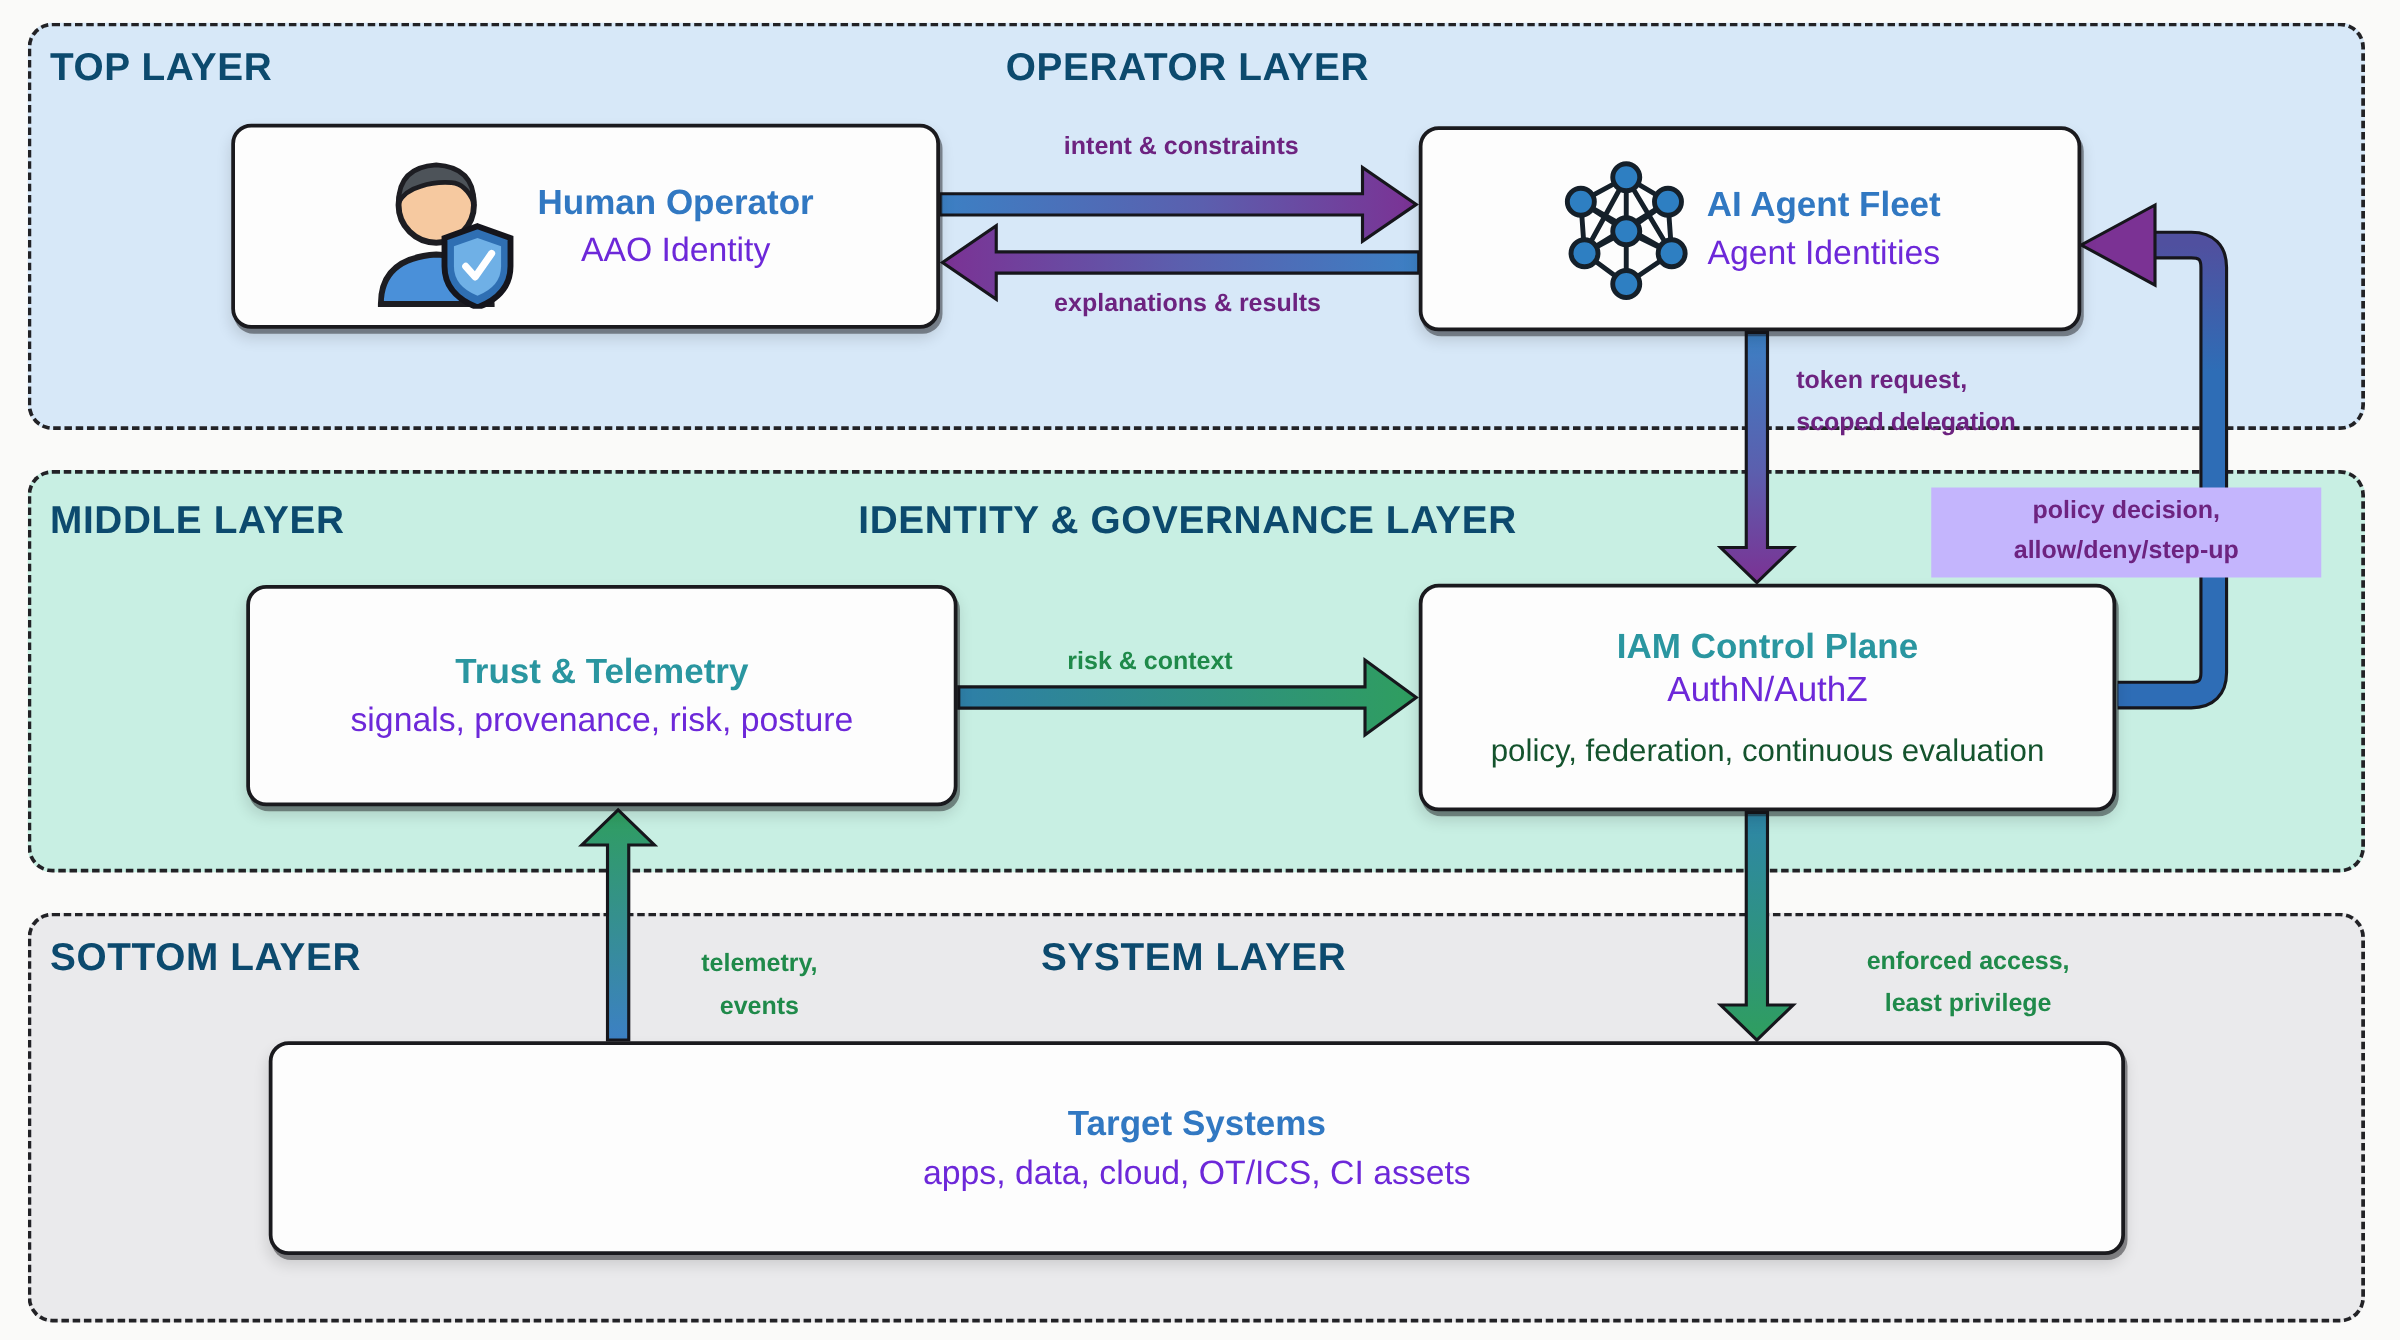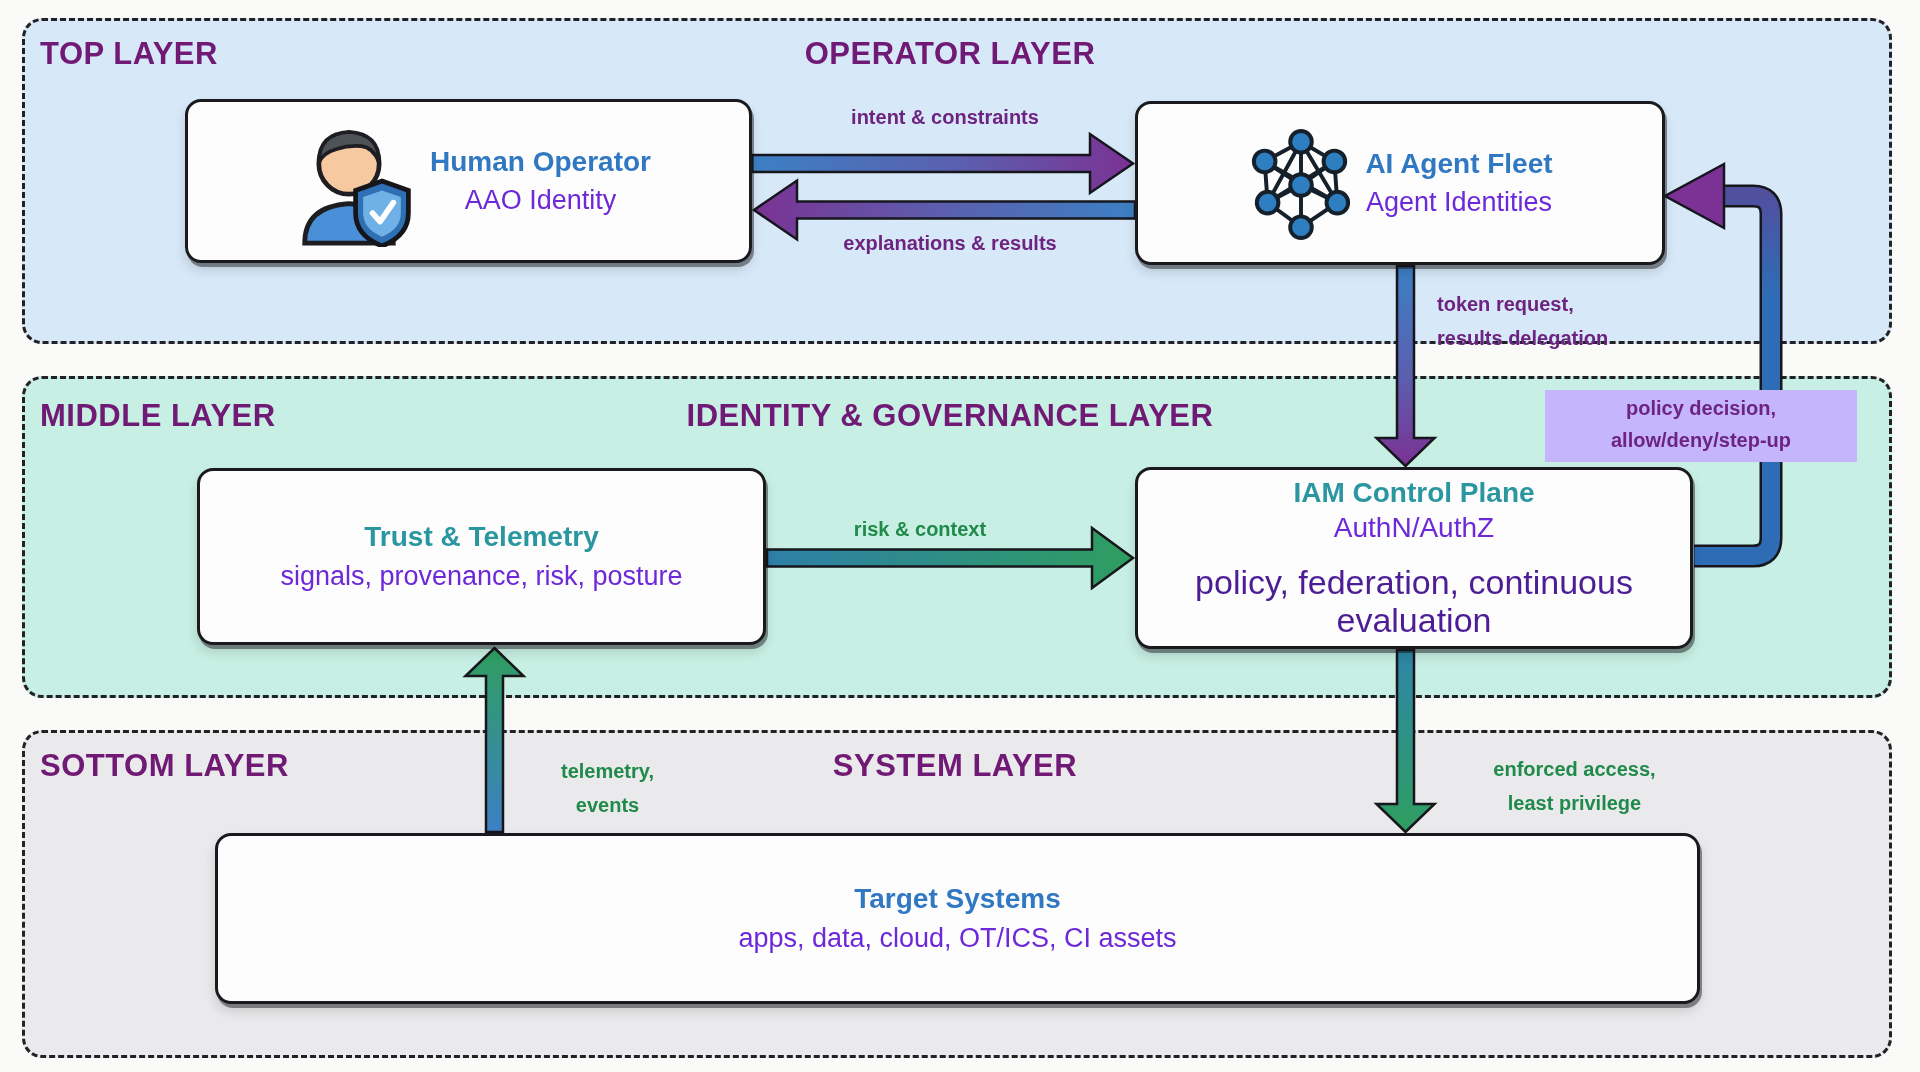--- a/index.html
+++ b/index.html
@@ -2,32 +2,32 @@
 <html><head>
 <meta charset="utf-8">
 <style>
   html,body{margin:0;padding:0;background:#fafaf9;}
   .canvas{position:relative;width:1920px;height:1072px;background:#fafaf9;overflow:hidden;
           font-family:"Liberation Sans","DejaVu Sans",sans-serif;}
   .band{position:absolute;left:22px;width:1870px;border:3px dashed #222226;border-radius:20px;box-sizing:border-box;}
   .band-top{top:18px;height:326px;background:#d7e8f8;}
   .band-middle{top:376px;height:322px;background:#c8efe3;}
   .band-bottom{top:730px;height:328px;background:#eaeaec;}
-  .band-label{position:absolute;font-size:31px;font-weight:800;color:#701a75;letter-spacing:.5px;z-index:4;}
+  .band-label{position:absolute;font-size:31px;font-weight:800;color:#0c4a6e;letter-spacing:.5px;z-index:4;}
   .band-label.center{text-align:center;}
   .arrow-svg{position:absolute;left:0;top:0;z-index:2;pointer-events:none;}
   .node-box{position:absolute;background:#fdfdfd;border:3px solid #1a1a1e;border-radius:16px;box-sizing:border-box;
             z-index:3;display:flex;align-items:center;justify-content:center;
             box-shadow:2px 4px 0 rgba(20,20,25,.45), 0 7px 12px rgba(0,0,0,.14);}
   .box-text{display:flex;flex-direction:column;align-items:center;text-align:center;}
   .box-title{font-size:28px;font-weight:700;line-height:1.12;}
   .title-blue{color:#3178c2;}
   .title-teal{color:#2a96a0;}
   .box-sub{font-size:27px;color:#6d28d9;margin-top:9px;line-height:1.1;}
-  .box-detail{font-size:34px;color:#4c1d95;margin-top:20px;line-height:1.1;}
+  .box-detail{font-size:25px;color:#14532d;margin-top:20px;line-height:1.1;}
   .arrow-label{position:absolute;font-size:20px;font-weight:600;z-index:4;line-height:34px;}
   .purple{color:#6d2380;}
   .green{color:#1f8a4a;}
   .center-text{text-align:center;}
   .label-policy{background:#c4b5fd;padding:2px 6px 6px 6px;line-height:32px;}
   .icon-wrap{flex:0 0 auto;display:flex;align-items:center;justify-content:center;}
 </style>
 </head>
 <body>
 
@@ -162,21 +162,21 @@
     <div class="box-text">
       <div class="box-title title-blue">Target Systems</div>
       <div class="box-sub">apps, data, cloud, OT/ICS, CI assets</div>
     </div>
   </div>
 
   <div class="arrow-label purple center-text" style="left:750px;top:100px;width:390px;">intent &amp; constraints</div>
   <div class="arrow-label purple center-text" style="left:750px;top:226px;width:400px;">explanations &amp; results</div>
   <div class="arrow-label purple" style="left:1437px;top:287px;">
     <div>token request,</div>
-    <div>results delegation</div>
+    <div>scoped delegation</div>
   </div>
   <div class="arrow-label purple center-text label-policy" style="left:1545px;top:390px;width:300px;">
     <div>policy decision,</div>
     <div>allow/deny/step-up</div>
   </div>
   <div class="arrow-label green center-text" style="left:520px;top:754px;width:175px;">
     <div>telemetry,</div>
     <div>events</div>
   </div>
   <div class="arrow-label green center-text" style="left:740px;top:512px;width:360px;">risk &amp; context</div>

